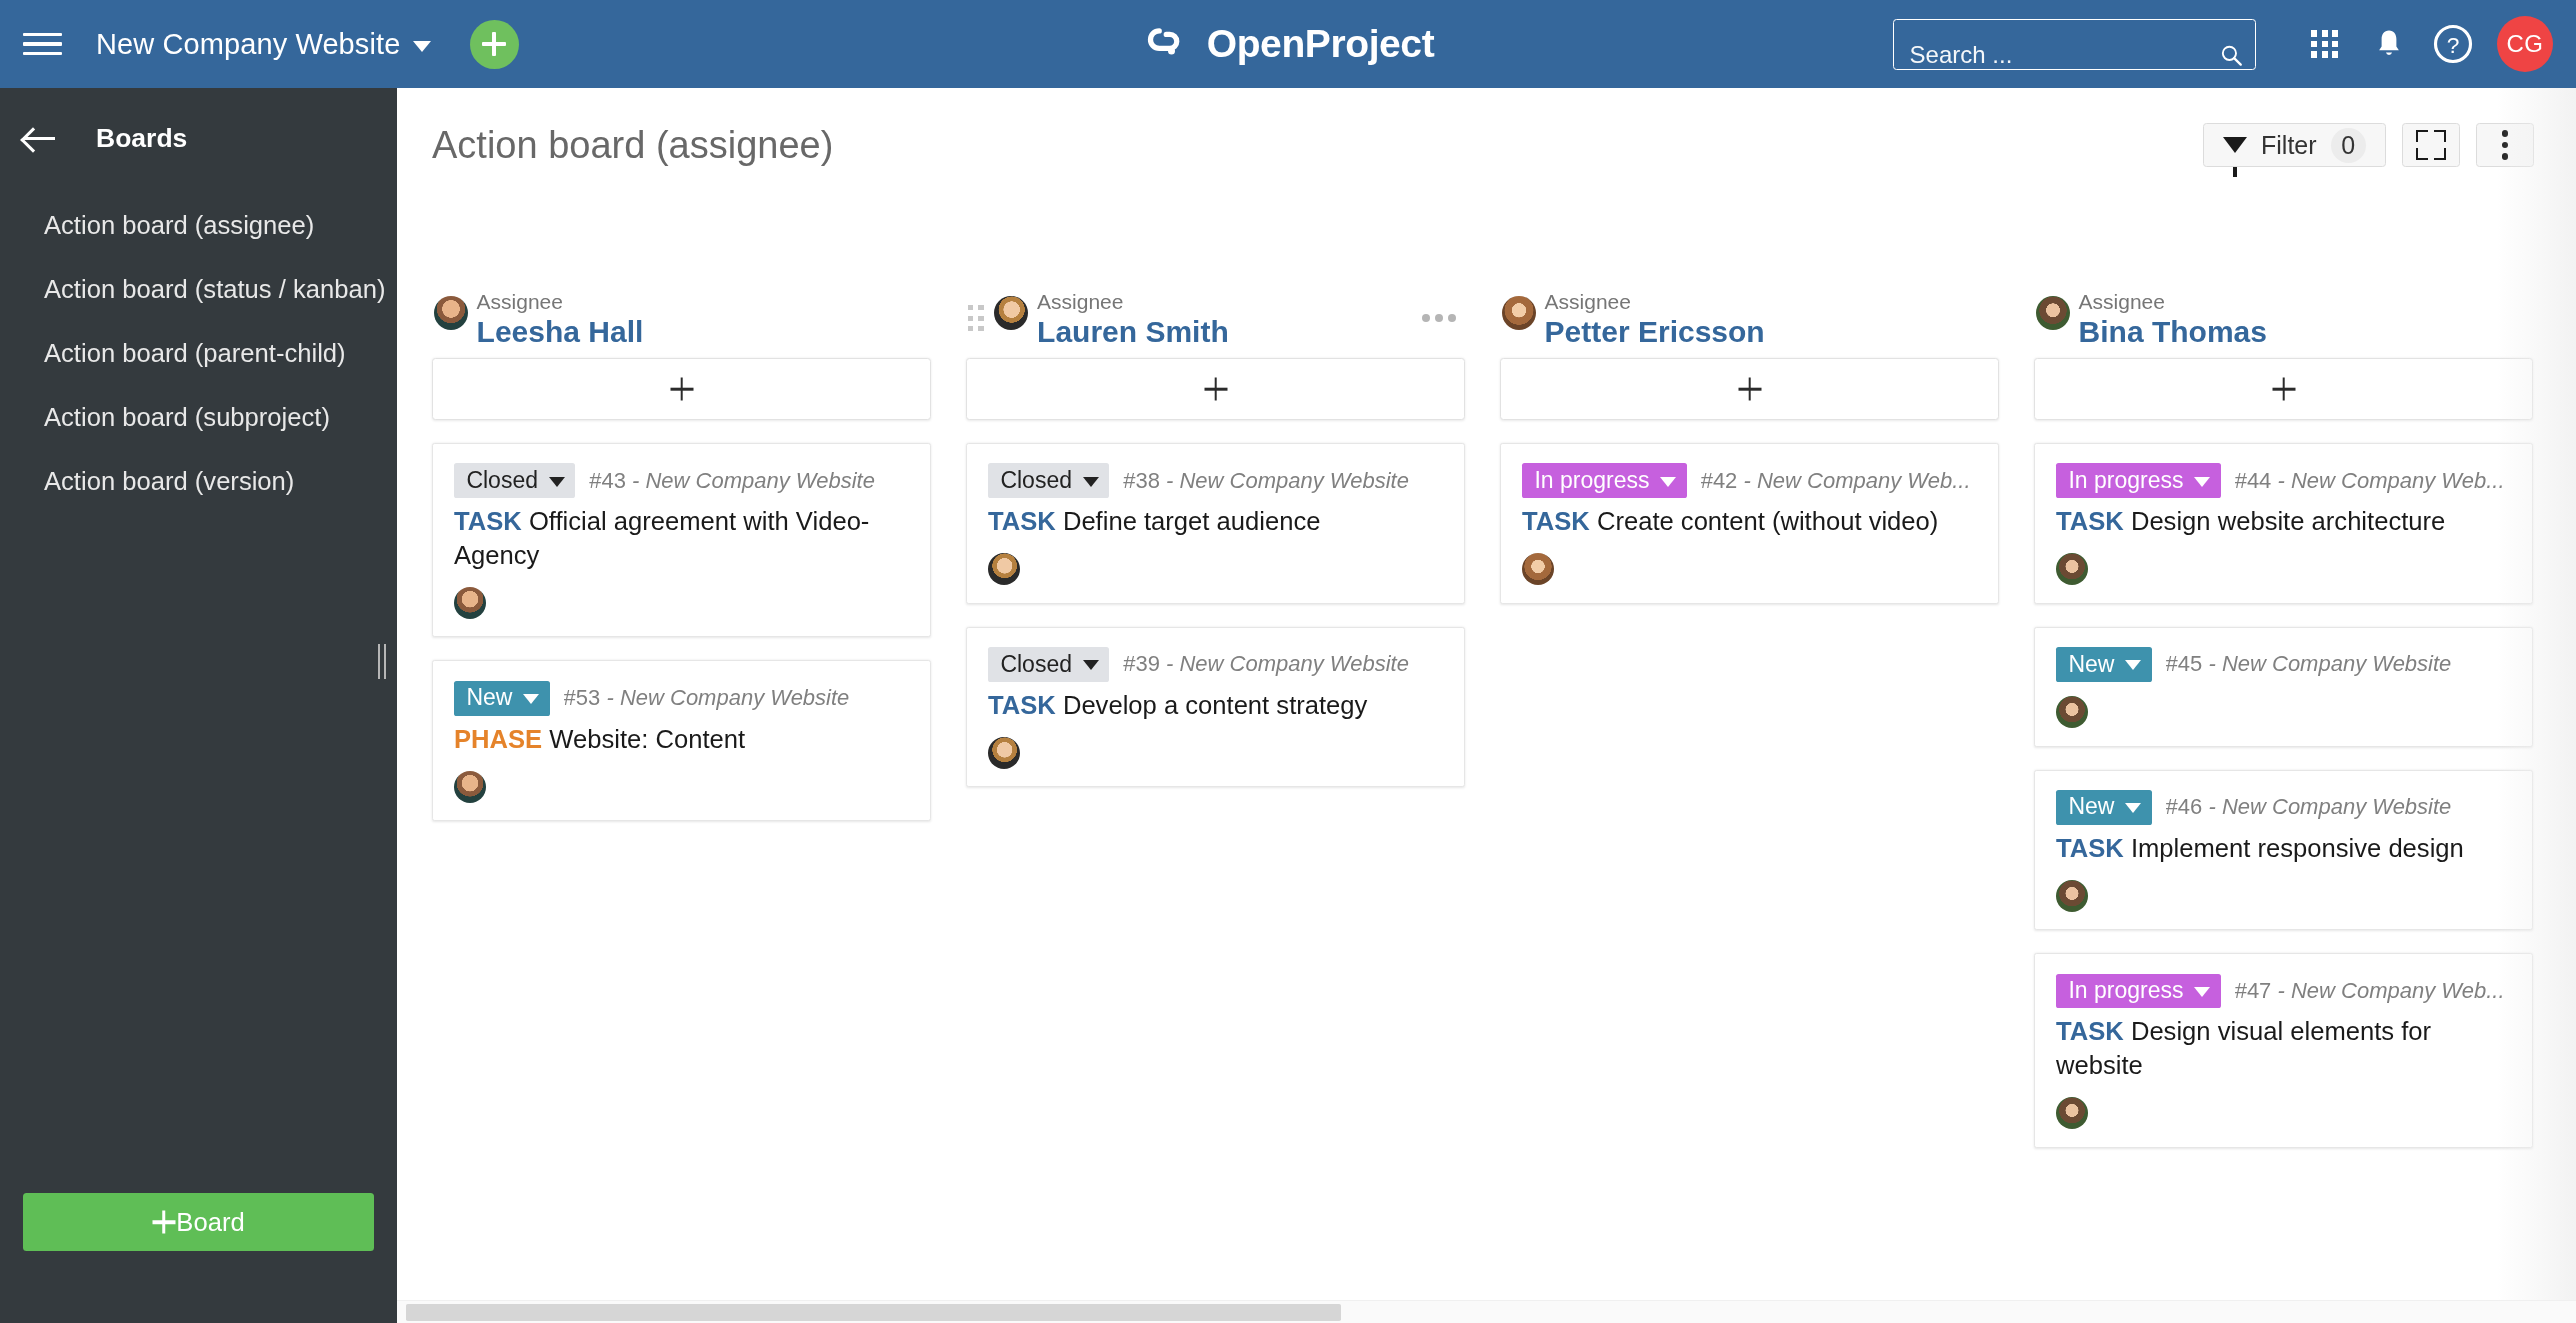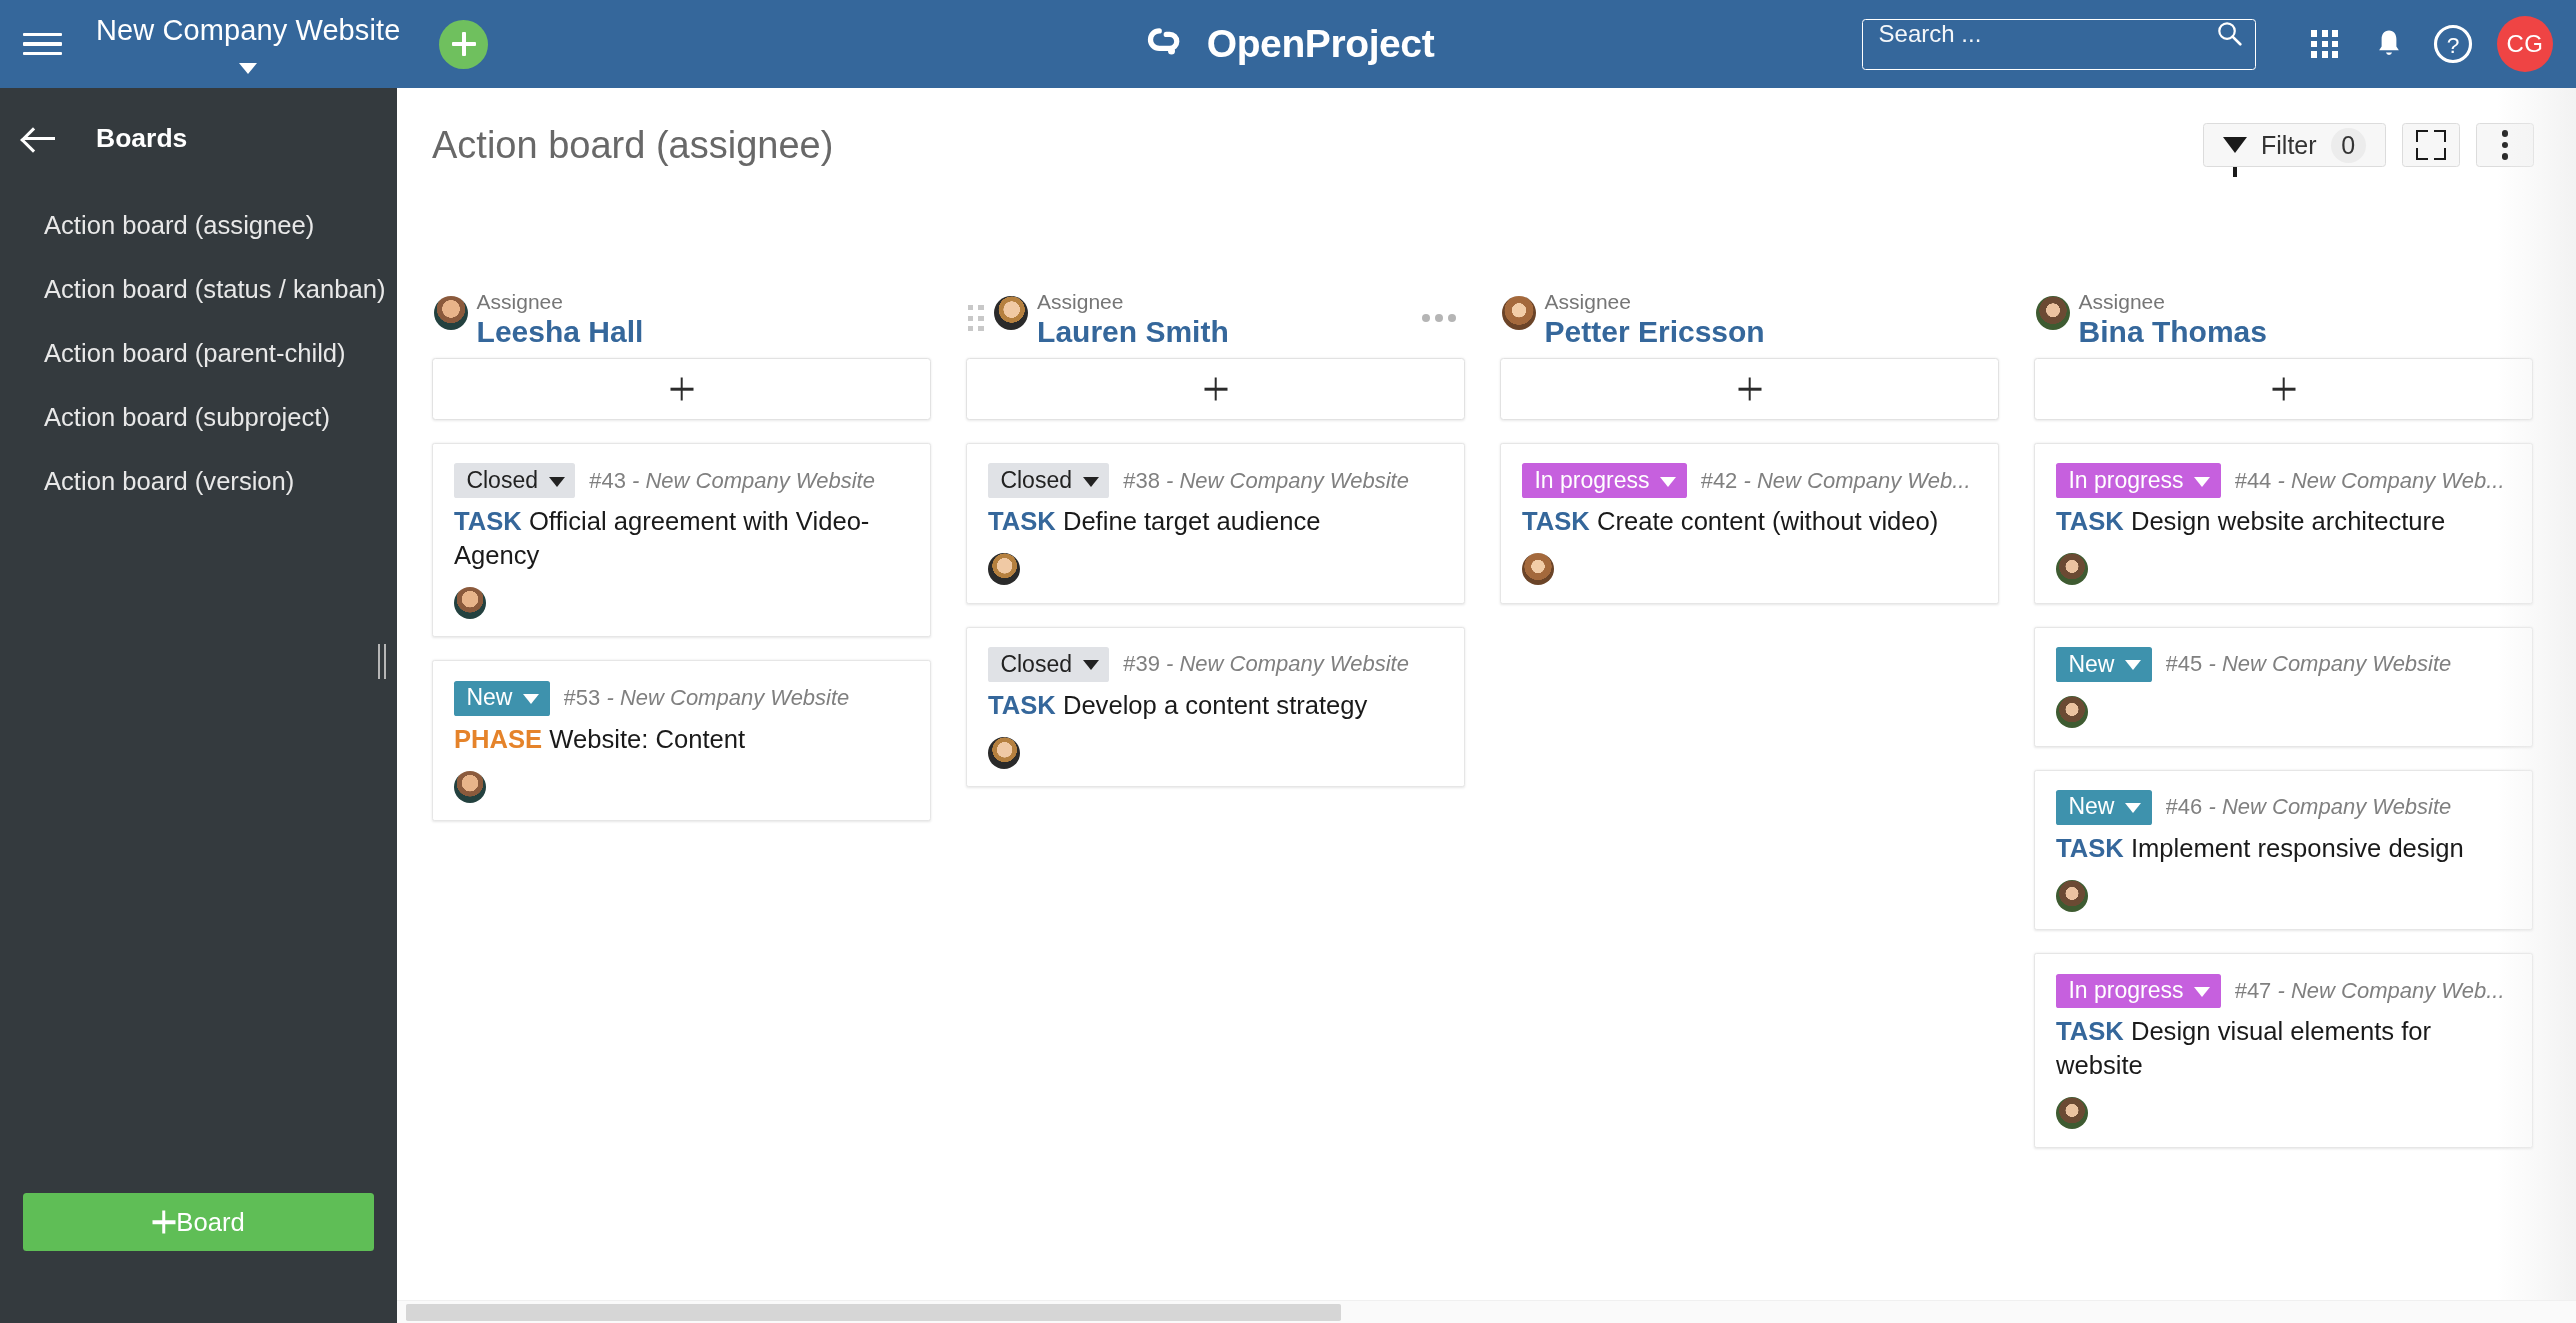--- a/index.html
+++ b/index.html
@@ -21,21 +21,20 @@
     width: 39px; height: 30px;
     margin-left: 23px; margin-right: 34px;
     display: flex; flex-direction: column; justify-content: center; gap: 6.2px;
     cursor: pointer;
   }
   .hamburger span { display:block; height: 3.5px; background: #fff; border-radius: 0.9px; }
   .project-select {
     color: #ffffff; font-size: 29px; letter-spacing: 0.1px;
     display: flex; align-items: center; gap: 12.4px; cursor: pointer;
     white-space: nowrap;
-    flex-direction: column;
   }
   .caret-dn {
     width: 0; height: 0;
     border-left: 9.7px solid transparent;
     border-right: 9.7px solid transparent;
     border-top: 11.5px solid #ffffff;
     margin-top: 4.4px;
   }
   .add-btn {
     width: 49px; height: 49px; border-radius: 50%;
@@ -55,23 +54,23 @@
   }
   .logo-text {
     color: #fff; font-size: 39px; font-weight: bold; letter-spacing: -0.4px;
   }
 
   .topright {
     position: absolute; right: 23px; top: 0; height: 88px;
     display: flex; align-items: center; gap: 0px;
   }
   .searchbox {
-    width: 394px; height: 51px;
+    width: 363px; height: 51px;
     border: 1.8px solid #ffffff; border-radius: 3.5px;
-    display: flex; align-items: flex-start; padding: 0 12.4px 0 16px;
+    display: flex; align-items: flex-end; padding: 0 12.4px 0 16px;
     margin-right: 37px; cursor: text;
   }
   .searchbox input {
     flex: 1; background: transparent; border: none; outline: none;
     color: #ffffff; font-size: 24px; font-family: "Liberation Sans", sans-serif;
   }
   .searchbox input::placeholder { color: #ffffff; opacity: .95; }
   .icon-btn {
     width: 64px; height: 64px; display: flex; align-items: center;
     justify-content: center; cursor: pointer;

